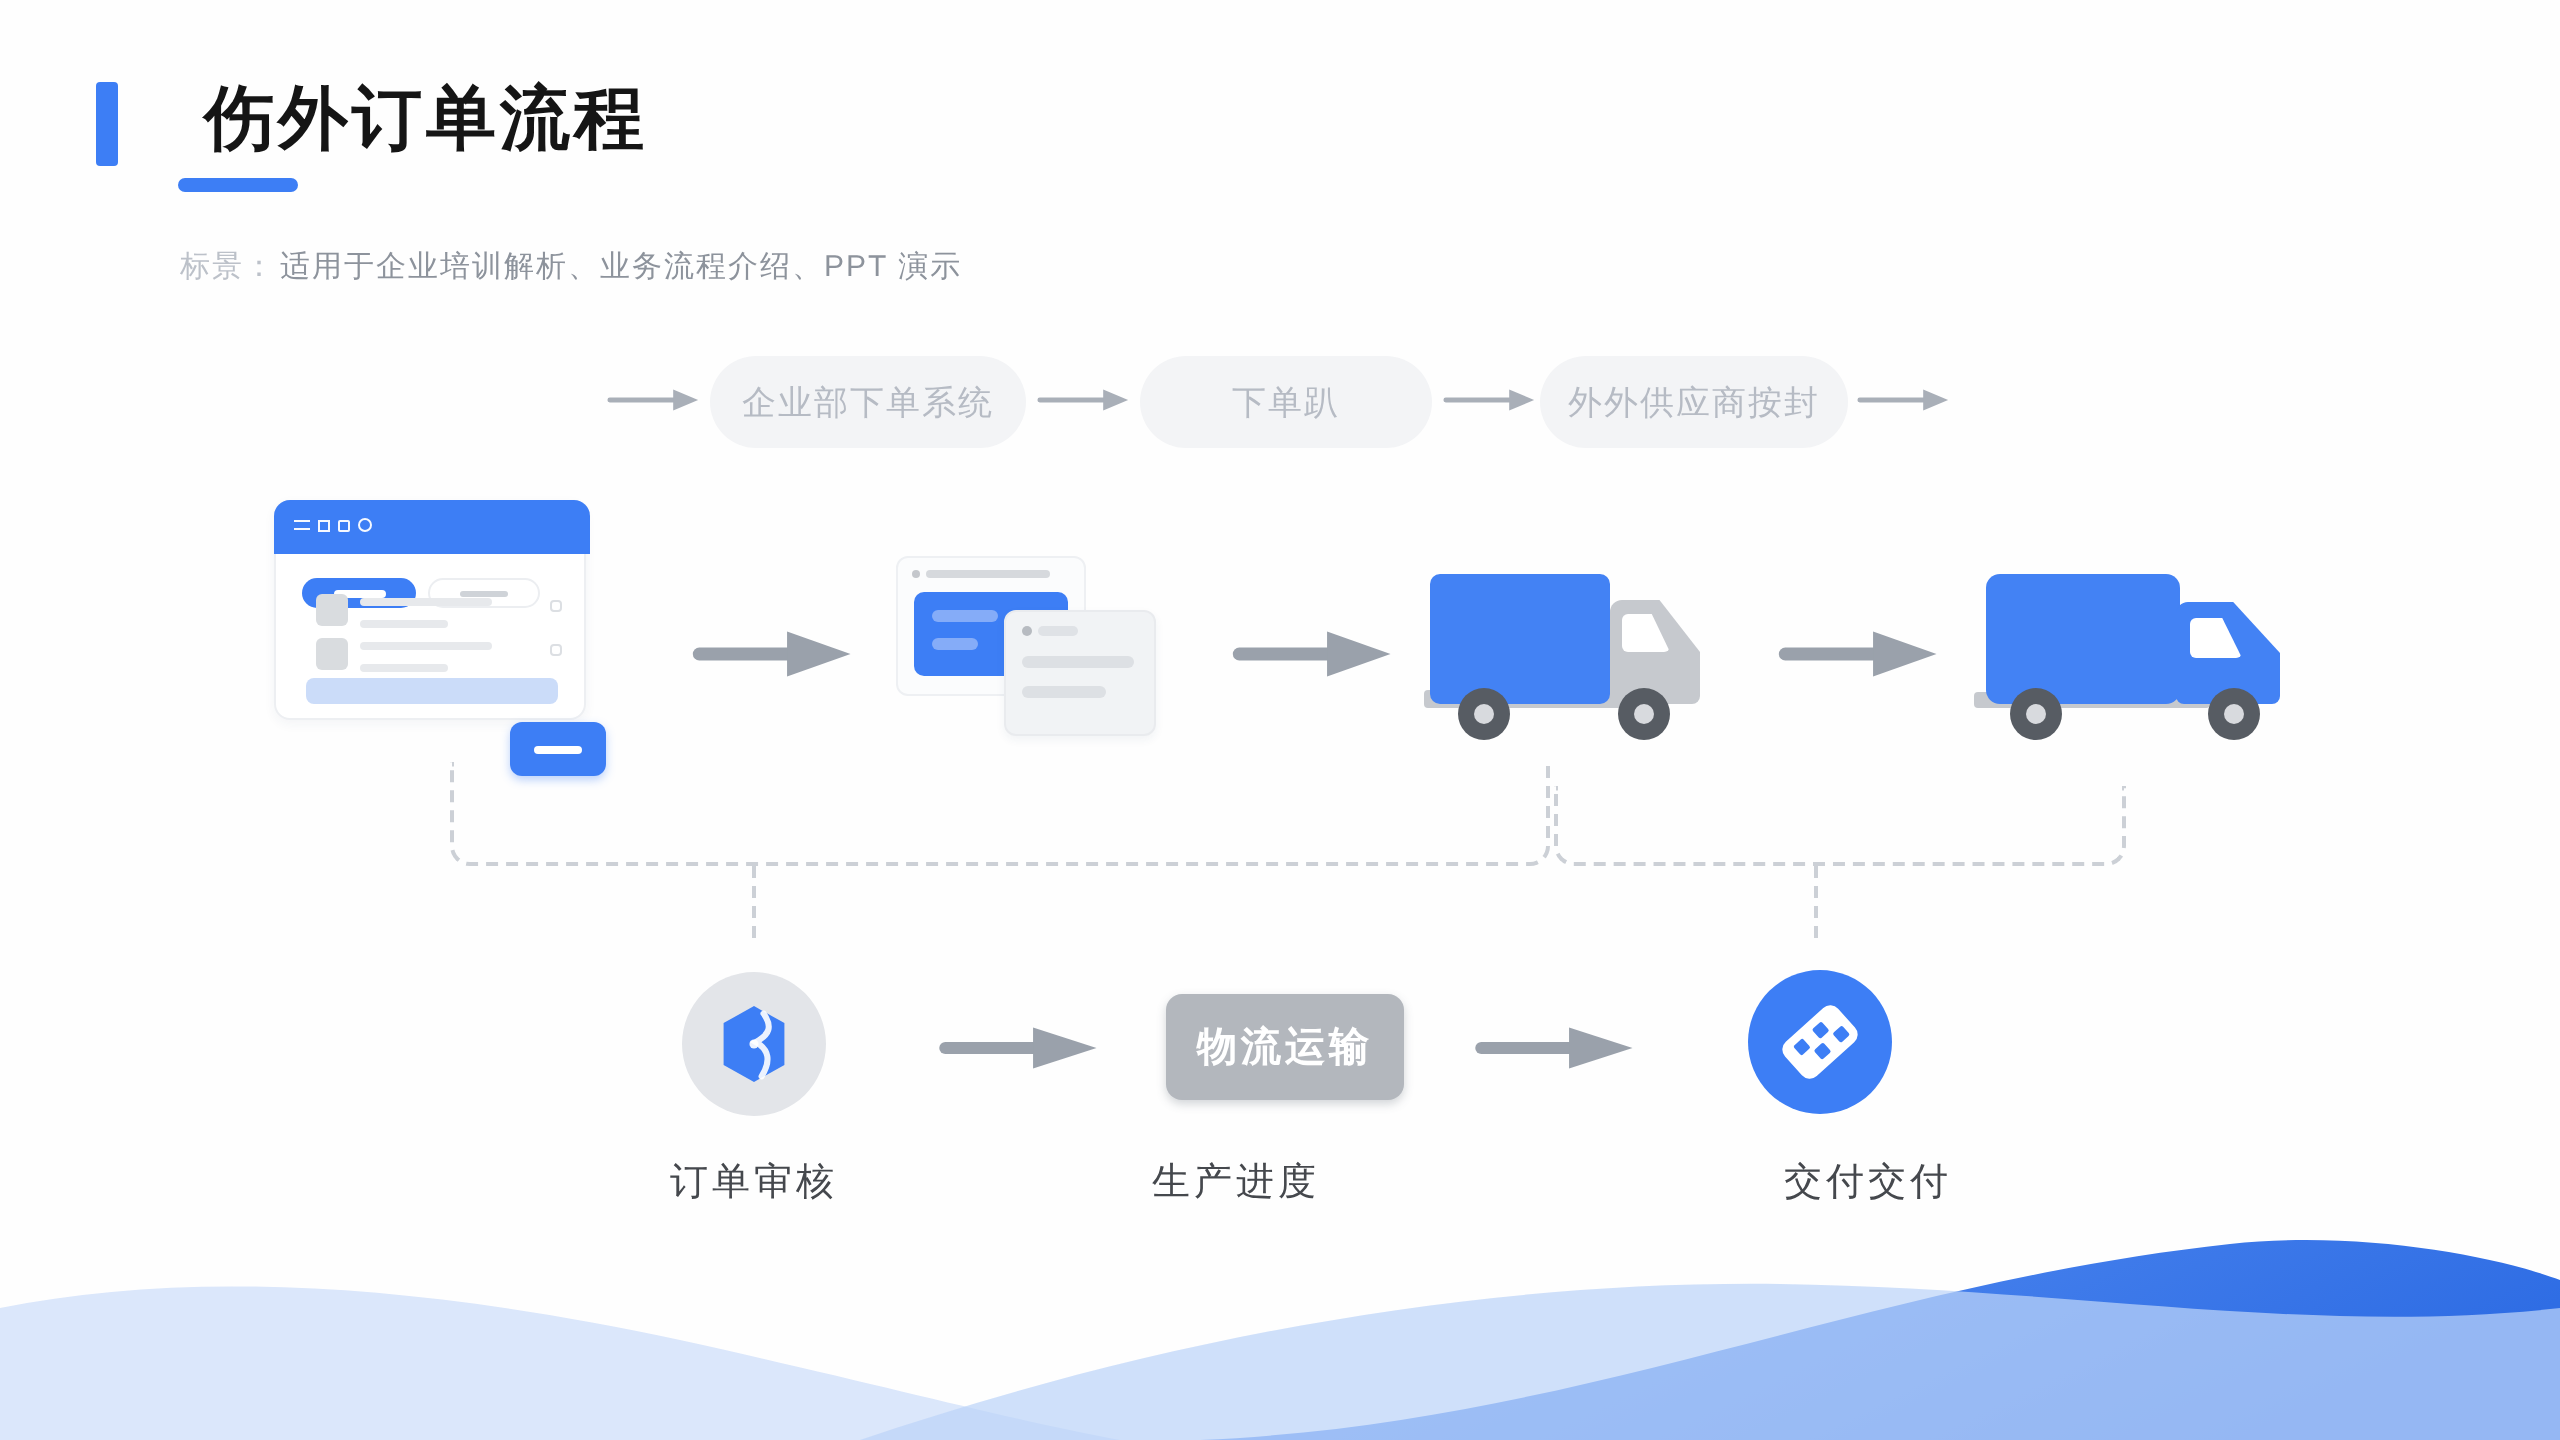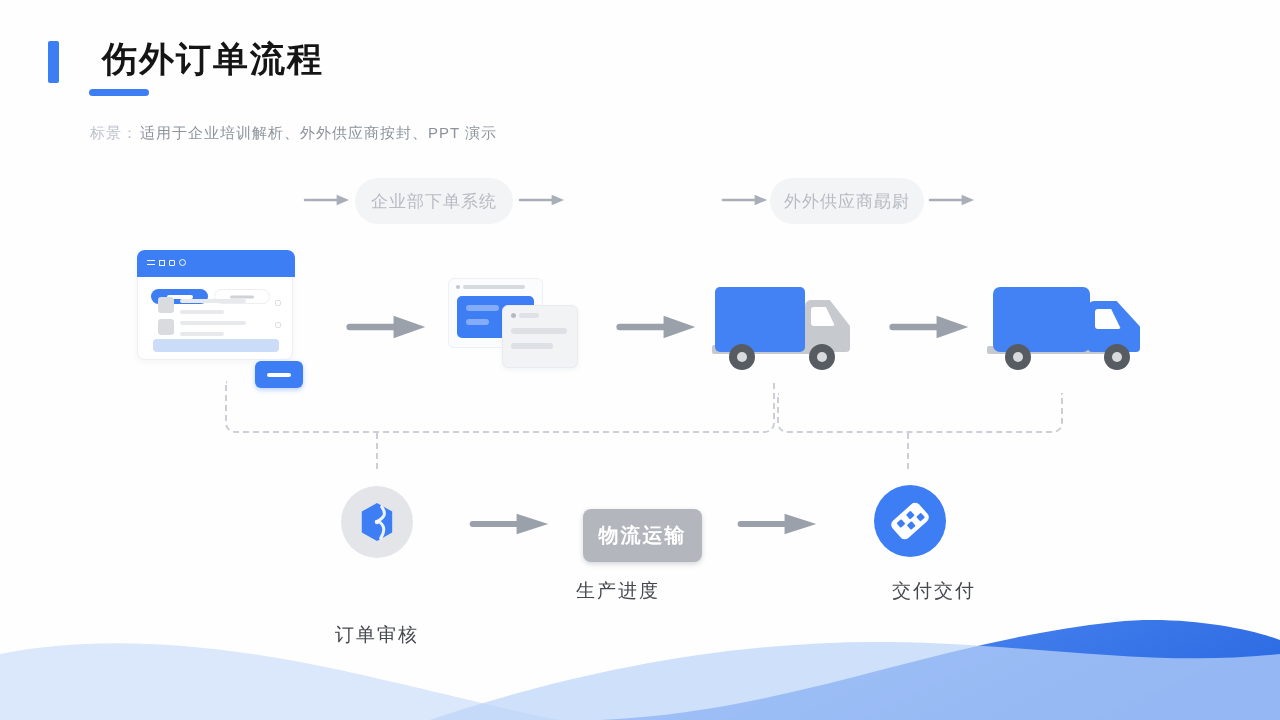--- a/index.html
+++ b/index.html
@@ -77,44 +77,45 @@
   
   .bracket{position:absolute;border:0 dashed #ccd0d6;border-left-width:2px;border-right-width:2px;border-bottom-width:2px;border-radius:0 0 10px 10px;}
   .bracket-left{left:225px;top:381px;width:550px;height:52px;}
   .bracket-right{left:777px;top:393px;width:286px;height:40px;}
   .drop{position:absolute;width:0;border-left:2px dashed #ccd0d6;height:36px;top:433px;}
   .drop-1{left:376px;} .drop-2{left:907px;}
   
   .node-circle{position:absolute;width:72px;height:72px;border-radius:50%;display:flex;align-items:center;justify-content:center;}
   .node-review{left:341px;top:486px;background:#e3e5e9;}
   .node-deliver{left:874px;top:485px;background:#3d7ef5;}
-  .node-button{position:absolute;left:583px;top:509px;width:119px;height:53px;border-radius:8px;background:#b3b7bd;
+  .node-button{position:absolute;left:583px;top:497px;width:119px;height:53px;border-radius:8px;background:#b3b7bd;
                color:#ffffff;font-size:20px;font-weight:bold;letter-spacing:2px;display:flex;align-items:center;justify-content:center;
                box-shadow:0 2px 5px rgba(80,90,105,.25);}
   .node-label{position:absolute;top:578px;width:140px;text-align:center;font-size:19px;color:#45484d;letter-spacing:2px;}
-  .label-1{left:307px;margin-top:44px;} .label-2{left:548px;} .label-3{left:864px;}
+  .label-1{left:307px;} .label-2{left:548px;} .label-3{left:864px;}
   .arrow-bt-1{left:465px;top:510px;}
   .arrow-bt-2{left:733px;top:510px;}
   
   .waves{position:absolute;left:0;top:600px;width:1280px;height:120px;}
 </style>
 </head>
 <body>
 
 <div class="slide">
 
   <div class="title-marker"></div>
   <div class="page-title">伤外订单流程</div>
   <div class="title-underline"></div>
   <div class="subtitle">
-    <span class="prefix">标景：</span><span>适用于企业培训解析、外外供应商按封、PPT 演示</span>
+    <span class="prefix">标景：</span><span>适用于企业培训解析、业务流程介绍、PPT 演示</span>
   </div>
 
   <div class="pill pill-2">企业部下单系统</div>
-  <div class="pill pill-4">外外供应商勗尉</div>
+  <div class="pill pill-3">下单趴</div>
+  <div class="pill pill-4">外外供应商按封</div>
 
   <svg class="sm-arrow sm-arrow-1" viewBox="0 0 50 14">
     <path d="M2 7 H36" stroke="#a9afb8" stroke-width="2.5" stroke-linecap="round" fill="none"></path>
       <path d="M35 1.5 L48 7 L35 12.5 Z" fill="#a9afb8"></path>
   </svg>
   <svg class="sm-arrow sm-arrow-2" viewBox="0 0 50 14">
     <path d="M2 7 H36" stroke="#a9afb8" stroke-width="2.5" stroke-linecap="round" fill="none"></path>
       <path d="M35 1.5 L48 7 L35 12.5 Z" fill="#a9afb8"></path>
   </svg>
   <svg class="sm-arrow sm-arrow-3" viewBox="0 0 50 14">

